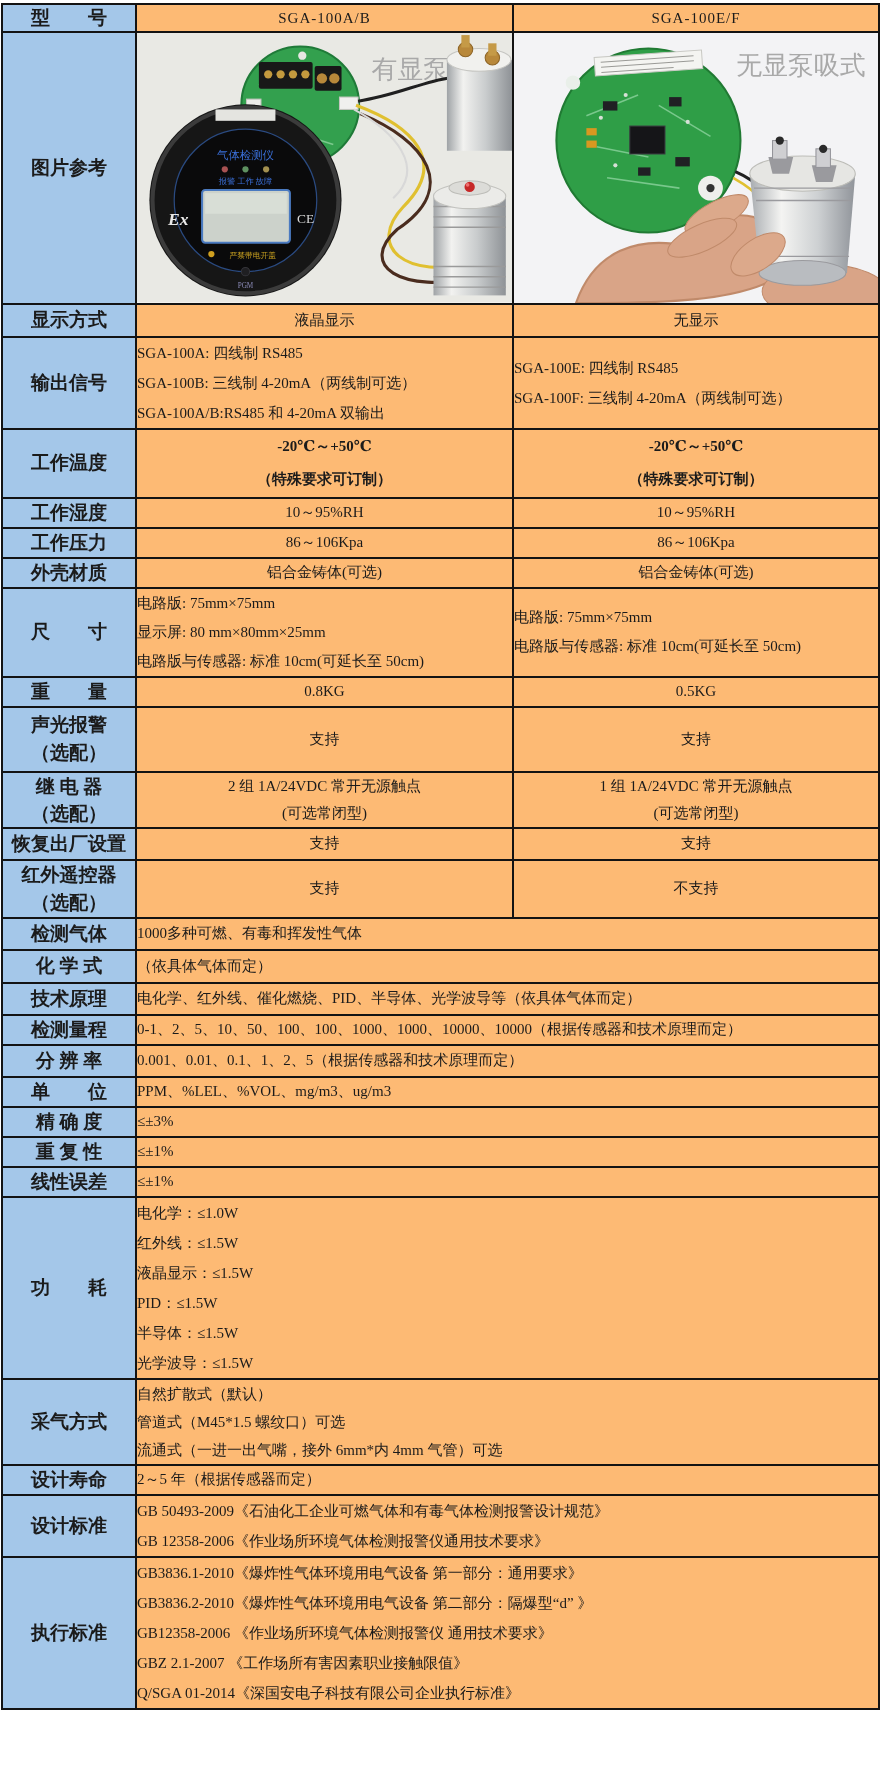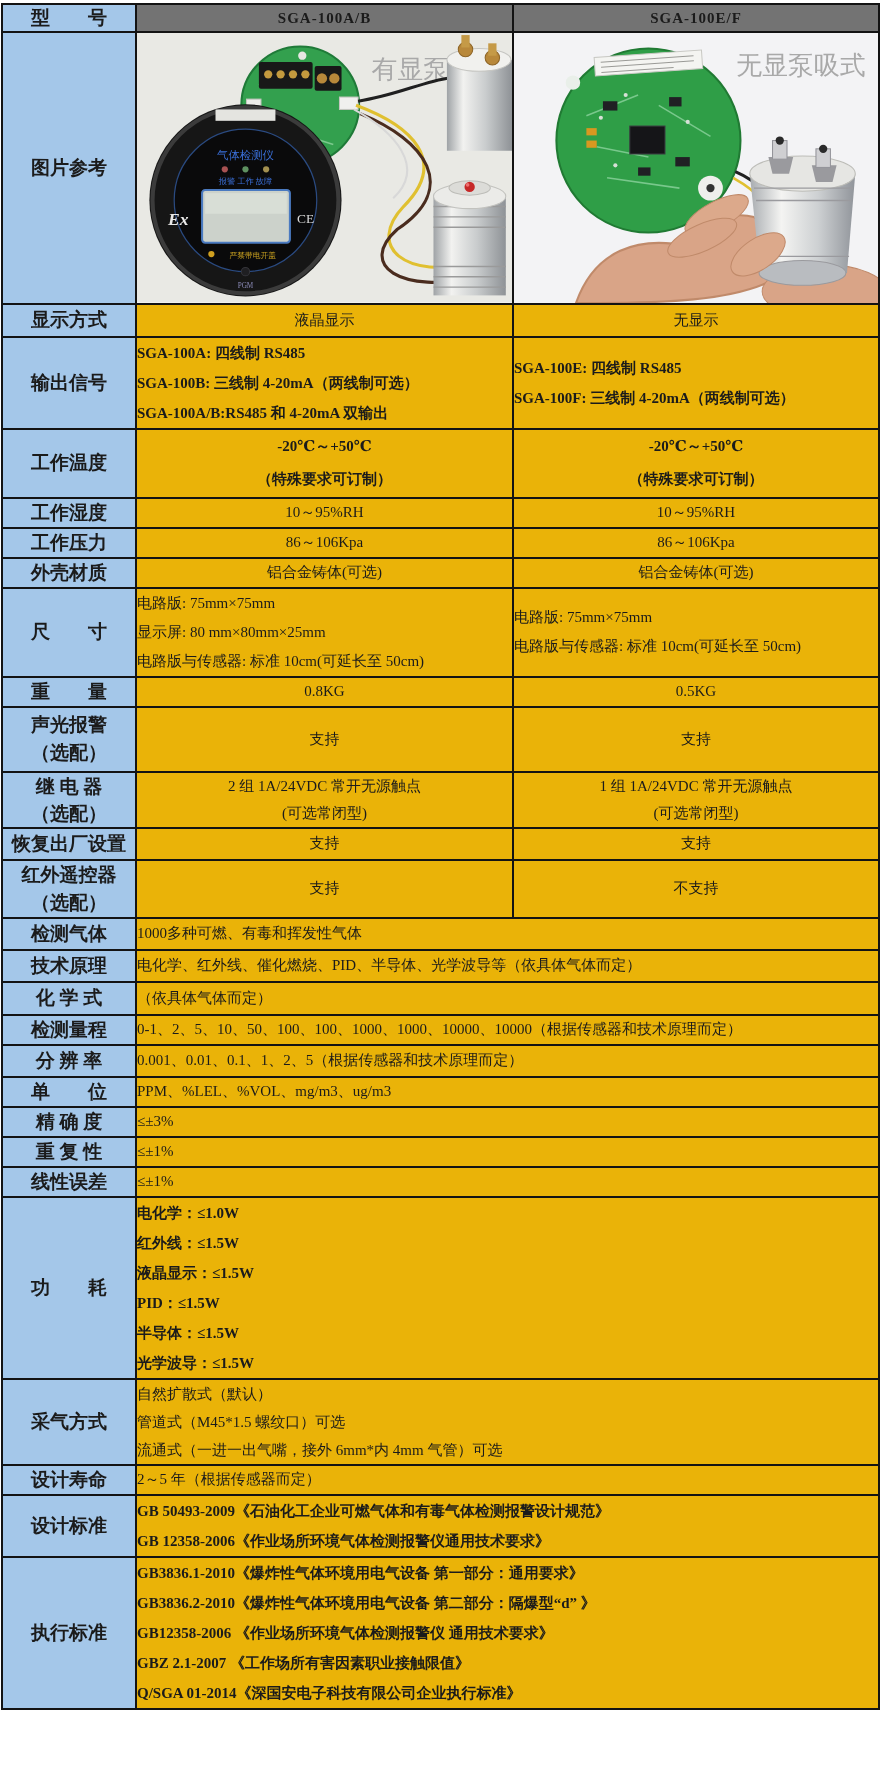--- a/index.html
+++ b/index.html
@@ -1,28 +1,28 @@
 <!DOCTYPE html>
 <html><head>
 <meta charset="utf-8">
 <style>
   html,body{margin:0;padding:0;background:#ffffff;}
   body{width:881px;font-family:"Liberation Serif","DejaVu Serif",serif;color:#1b1b1b;}
   table.spec{border-collapse:collapse;table-layout:fixed;width:877px;margin:3px 0 0 1px;}
   table.spec td{border:2px solid #131313;padding:0;vertical-align:middle;overflow:hidden;}
   td.lab{background:#a4c7e9;font-weight:bold;font-size:19px;text-align:center;}
-  td.hdrcol{background:#737373;font-weight:bold;font-size:15px;text-align:center;letter-spacing:1px;}
-  td.val{background:#eab308;font-size:15px;}
+  td.hdrcol{background:#fdba74;font-weight:normal;font-size:15px;text-align:center;letter-spacing:1px;}
+  td.val{background:#fdba74;font-size:15px;}
   td.cen{text-align:center;}
   td.lft{text-align:left;padding-left:10px;}
   td.ph{background:#ffffff;padding:3px 7px;}
   .ln{line-height:28px;}
   .lh27 .ln{line-height:27px;}
   .lh29 .ln{line-height:29px;}
-  .lh30 .ln{line-height:30px;font-weight:bold;}
+  .lh30 .ln{line-height:30px;}
   .lh33 .ln{line-height:33px;font-weight:bold;}
   .photo-box{width:100%;height:100%;}
   svg{display:block;}
 </style>
 </head>
 <body>
 
 <table class="spec">
   <colgroup>
       <col style="width:134px">
@@ -276,28 +276,28 @@
     </td>
     <td class="val cen">支持</td>
     <td class="val cen">不支持</td>
   </tr>
 
   <tr style="height:32px">
     <td class="lab">检测气体</td>
     <td class="val lft" colspan="2">1000多种可燃、有毒和挥发性气体</td>
   </tr>
 
+  <tr style="height:33px">
+    <td class="lab">化 学 式</td>
+    <td class="val lft" colspan="2">（依具体气体而定）</td>
+  </tr>
+
   <tr style="height:32px">
     <td class="lab">技术原理</td>
     <td class="val lft" colspan="2">电化学、红外线、催化燃烧、PID、半导体、光学波导等（依具体气体而定）</td>
-  </tr>
-
-  <tr style="height:33px">
-    <td class="lab">化 学 式</td>
-    <td class="val lft" colspan="2">（依具体气体而定）</td>
   </tr>
 
   <tr style="height:30px">
     <td class="lab">检测量程</td>
     <td class="val lft" colspan="2">0-1、2、5、10、50、100、100、1000、1000、10000、10000（根据传感器和技术原理而定）</td>
   </tr>
 
   <tr style="height:32px">
     <td class="lab">分 辨 率</td>
     <td class="val lft" colspan="2">0.001、0.01、0.1、1、2、5（根据传感器和技术原理而定）</td>

